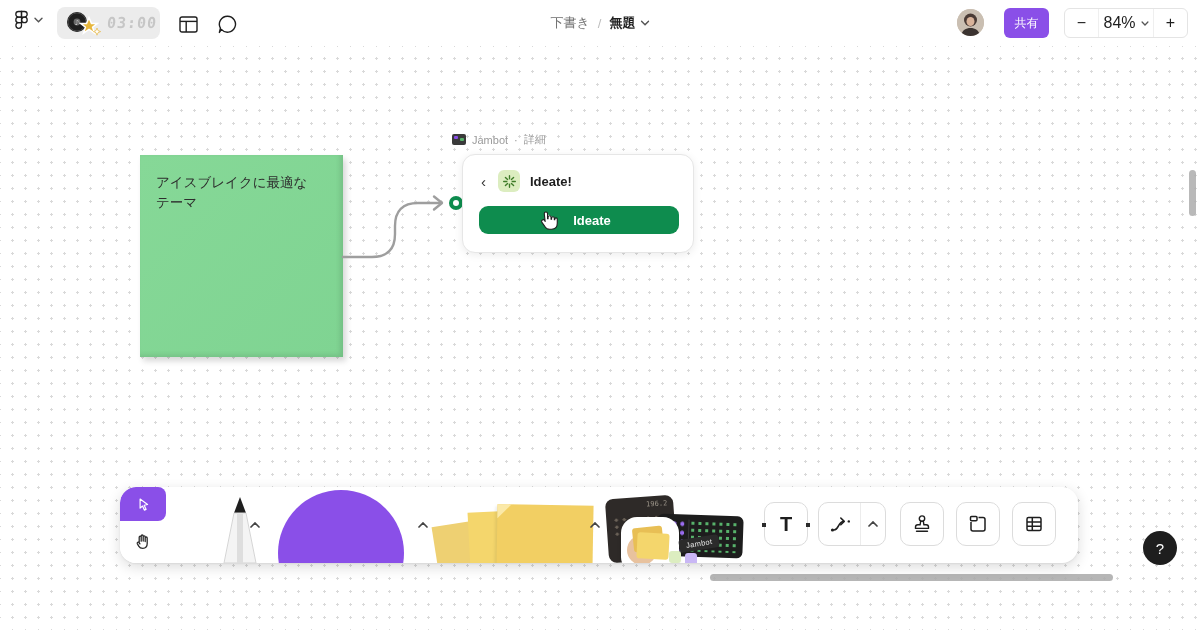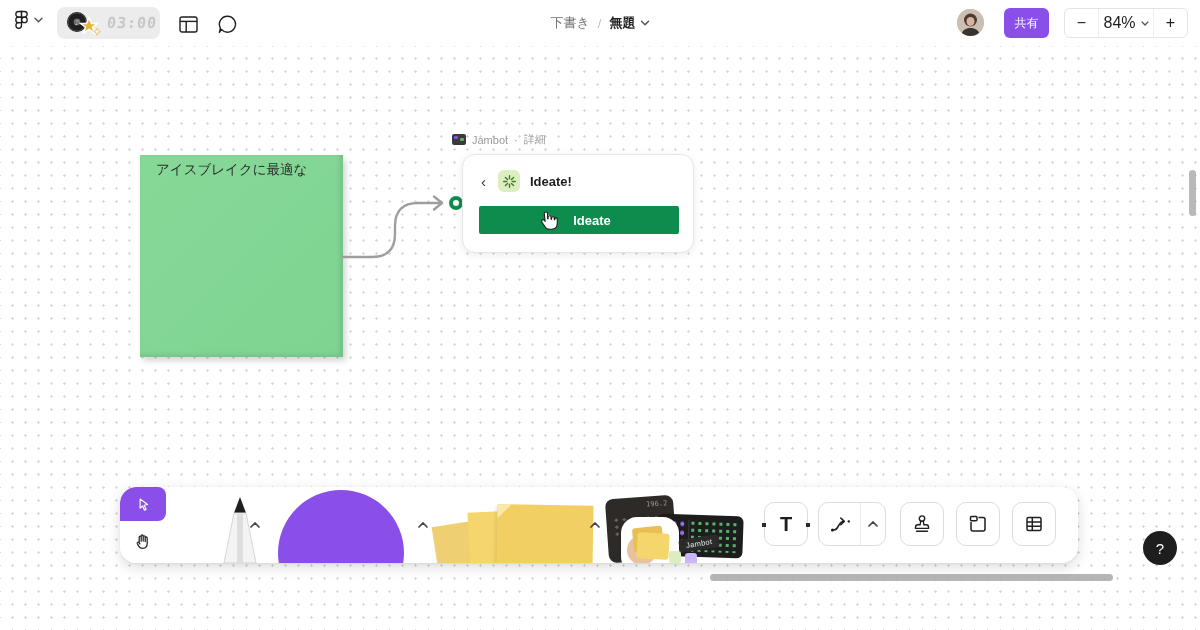--- a/index.html
+++ b/index.html
@@ -26,35 +26,35 @@
   .zoom-minus { width:34px; border-right:1px solid #efefef; font-size:16px; }
   .zoom-level { flex:1; gap:5px; font-size:16px; }
   .zoom-plus { width:34px; border-left:1px solid #efefef; font-size:16px; }
   
   .canvas { position:absolute; top:46px; left:0; right:0; bottom:0;
     background-image:radial-gradient(circle,#d9d9d9 1.1px,transparent 1.3px);
     background-size:13px 13px; background-position:6px 6px; }
   .sticky { position:absolute; left:140px; top:109px; width:203px; height:202px;
     background:linear-gradient(135deg,#86d897 0%,#7fd492 100%);
     box-shadow:inset -3px -2px 5px rgba(0,0,0,.10), 3px 4px 6px rgba(0,0,0,.16);
-    padding:5px 16px; font-size:13.5px; line-height:1.45; color:#2d2d2d; cursor:pointer; }
+    padding:18px 16px; font-size:13.5px; line-height:1.45; color:#2d2d2d; cursor:pointer; }
   .connector-svg { position:absolute; left:340px; top:144px; pointer-events:none; }
   .magnet-dot { position:absolute; left:449px; top:150px; width:14px; height:14px; border-radius:50%;
     background:#0E8C4E; box-shadow:0 0 0 2px #fff; cursor:pointer; }
   .magnet-dot::after { content:""; position:absolute; left:4px; top:4px; width:6px; height:6px; border-radius:50%; background:#fff; }
   .jambot-label { position:absolute; left:452px; top:86px; display:flex; align-items:center; gap:6px; font-size:11px; color:#9a9a9a; cursor:pointer; }
   .jambot-thumb { width:14px; height:11px; background:#3a3a3a; border-radius:2px; position:relative; }
   .jambot-thumb::after { content:""; position:absolute; left:2px; top:2px; width:4px; height:3px; background:#8A4FE8; border-radius:1px; box-shadow:6px 2px 0 #57b26b; }
   .jambot-card { position:absolute; left:462px; top:108px; width:232px; height:99px; background:#fff;
     border:1px solid #e6e6e6; border-radius:13px; box-shadow:0 2px 8px rgba(0,0,0,.08); }
   .jc-header { position:absolute; left:16px; top:15px; display:flex; align-items:center; gap:10px; }
   .jc-back { font-size:15px; color:#333; cursor:pointer; line-height:1; padding:2px; }
   .jc-icon { width:22px; height:22px; border-radius:6px; background:#dcedc0; display:flex; align-items:center; justify-content:center; }
   .jc-title { font-size:13px; font-weight:600; color:#1e1e1e; }
-  .jc-run { position:absolute; left:16px; top:51px; width:200px; height:28px; border:none; border-radius:2px;
+  .jc-run { position:absolute; left:16px; top:51px; width:200px; height:28px; border:none; border-radius:9px;
     background:#0E8C4E; color:#fff; font-size:13px; font-weight:600; font-family:inherit;
     display:flex; align-items:center; justify-content:center; gap:16px; cursor:pointer; }
   .cursor-hand { position:absolute; left:536px; top:163px; z-index:25; pointer-events:none; }
   
   .toolbar { position:absolute; left:120px; top:487px; width:958px; height:76px; background:#fff;
     border-radius:16px; box-shadow:0 1px 2px rgba(0,0,0,.06),0 4px 14px rgba(0,0,0,.14); overflow:hidden; z-index:20; }
   .tb-select { position:absolute; left:0; top:0; width:46px; height:34px; background:#8A4FE8;
     border-radius:16px 8px 8px 0; display:flex; align-items:center; justify-content:center; cursor:pointer; }
   .tb-hand { position:absolute; left:0; top:34px; width:46px; height:42px; background:#fff;
     display:flex; align-items:center; justify-content:center; cursor:pointer; }
@@ -181,20 +181,21 @@
           </svg>
       </span>
       <span class="zoom-plus">+</span>
     </div>
   </div>
 
   <div class="canvas">
 
     <div class="sticky">
       <div>アイスブレイクに最適な</div>
+      <div>テーマ</div>
     </div>
 
     <svg class="connector-svg" width="120" height="80" viewBox="0 0 120 80">
       <path d="M3 67 H32 Q55 67 55 44 V36 Q55 13 78 13 H100" fill="none" stroke="#9e9e9e" stroke-width="2.4" stroke-linecap="round"></path>
       <path d="M94 6.5 L102 13 L94 19.5" fill="none" stroke="#9e9e9e" stroke-width="2.4" stroke-linecap="round" stroke-linejoin="round"></path>
     </svg>
     <div class="magnet-dot"></div>
 
     <div class="jambot-label">
       <span class="jambot-thumb"></span>

